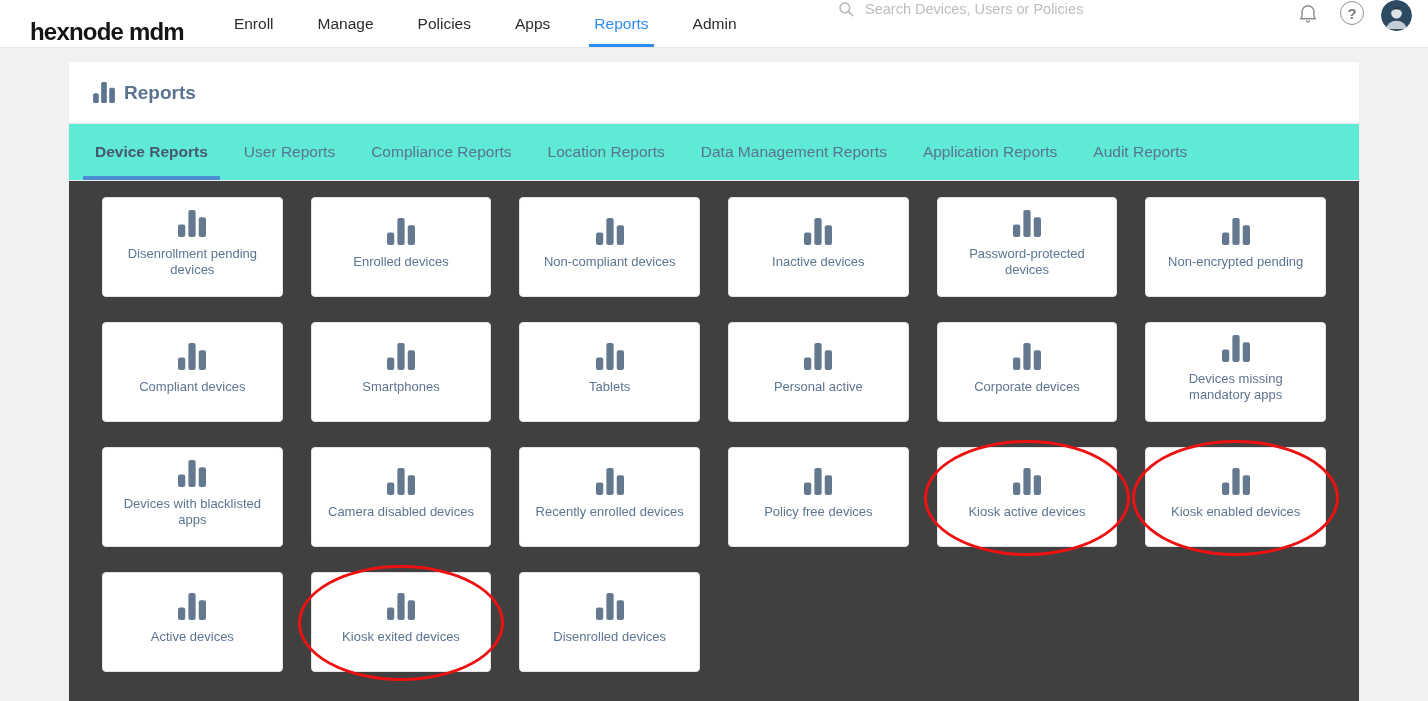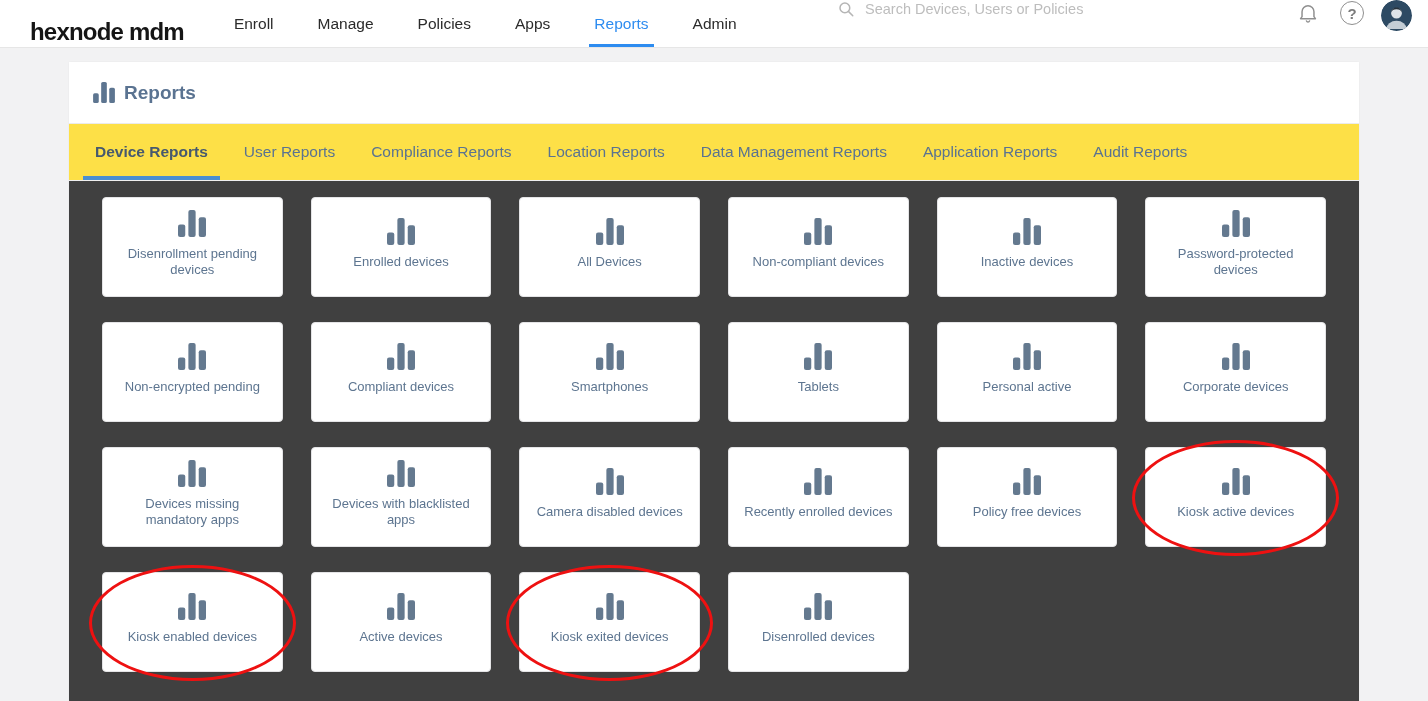--- a/index.html
+++ b/index.html
@@ -33,21 +33,21 @@
 
   
   .container { width:1290px; margin:14px auto 0; background:#fff;
     min-height:640px; box-shadow:0 0 2px rgba(0,0,0,0.05); }
   .panel-head { height:62px; display:flex; align-items:center;
     padding:0 24px; border-bottom:1px solid #ebebeb; }
   .panel-title { display:flex; align-items:center; gap:9px;
     font-size:19px; font-weight:700; color:#5a7391; }
   .panel-title .bicon { color:#5d7590; display:flex; }
 
-  .tabsrow { height:56px; display:flex; align-items:stretch; padding:0 8px; background:#fde047; }
+  .tabsrow { height:56px; display:flex; align-items:stretch; padding:0 8px; background:#5eead4; }
   .tab { display:flex; align-items:center; margin:0 6px; padding:0 12px;
     font-size:15.5px; color:#5a7391; cursor:pointer;
     border-bottom:4px solid transparent; border-top:4px solid transparent; }
   .tab.active { color:#46596f; font-weight:700; border-bottom-color:#4a8fd2; }
 
   
   .reports-body { background:#404040; border-top:1px solid #efefef;
     padding:16px 33px 24px; min-height:522px; }
   .grid { display:grid; grid-template-columns:repeat(6, 1fr);
     column-gap:28px; row-gap:25px; }
@@ -194,31 +194,20 @@
           <span class="bicon">
             <svg width="28" height="27" viewBox="0 0 27 26" fill="currentColor">
               <rect x="0" y="14" width="7" height="12" rx="2"></rect>
               <rect x="10" y="0" width="7" height="26" rx="2"></rect>
               <rect x="20" y="7" width="7" height="19" rx="2"></rect>
             </svg>
           </span>
           <span class="card-label">Enrolled devices</span>
         </div>
 
-        <div class="card">
-
-          <span class="bicon">
-            <svg width="28" height="27" viewBox="0 0 27 26" fill="currentColor">
-              <rect x="0" y="14" width="7" height="12" rx="2"></rect>
-              <rect x="10" y="0" width="7" height="26" rx="2"></rect>
-              <rect x="20" y="7" width="7" height="19" rx="2"></rect>
-            </svg>
-          </span>
-          <span class="card-label">All Devices</span>
-        </div>
 
         <div class="card">
 
           <span class="bicon">
             <svg width="28" height="27" viewBox="0 0 27 26" fill="currentColor">
               <rect x="0" y="14" width="7" height="12" rx="2"></rect>
               <rect x="10" y="0" width="7" height="26" rx="2"></rect>
               <rect x="20" y="7" width="7" height="19" rx="2"></rect>
             </svg>
           </span>

